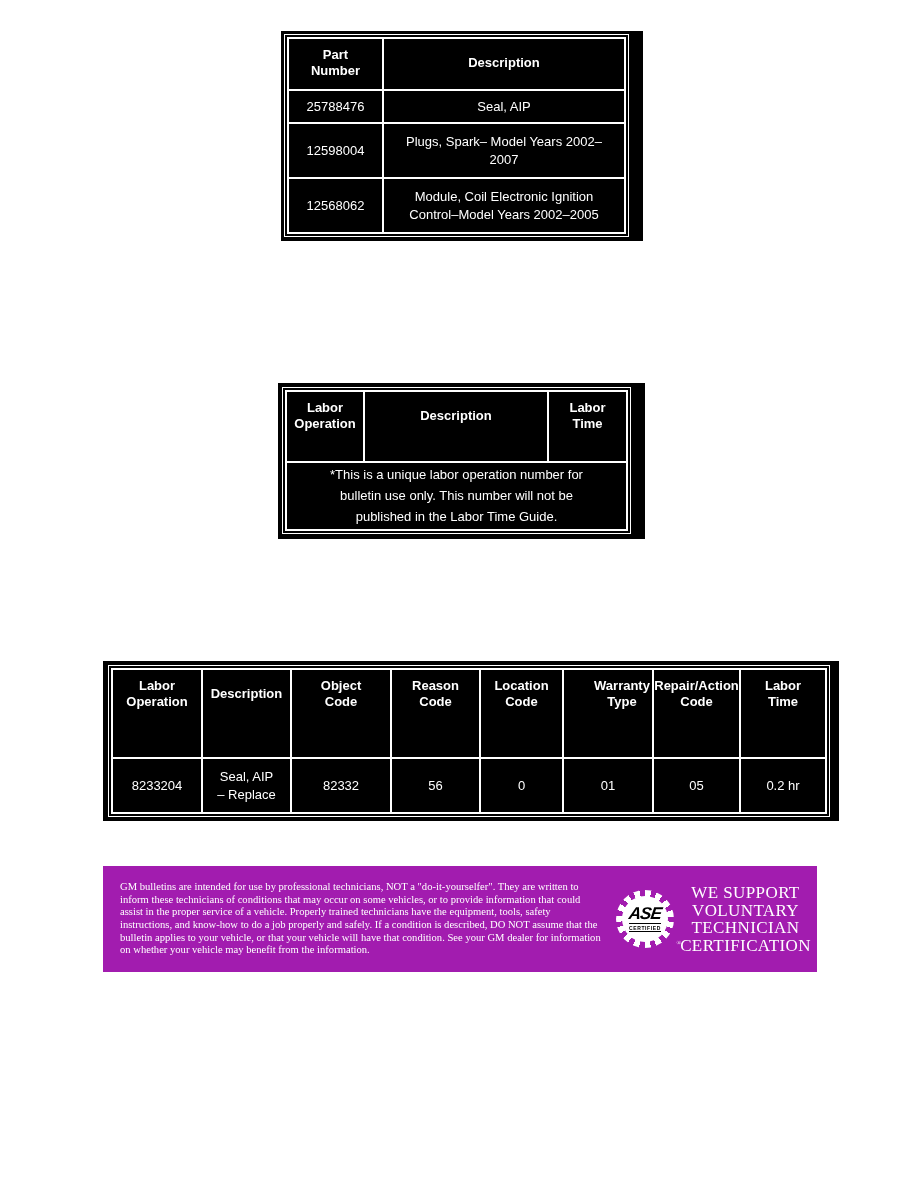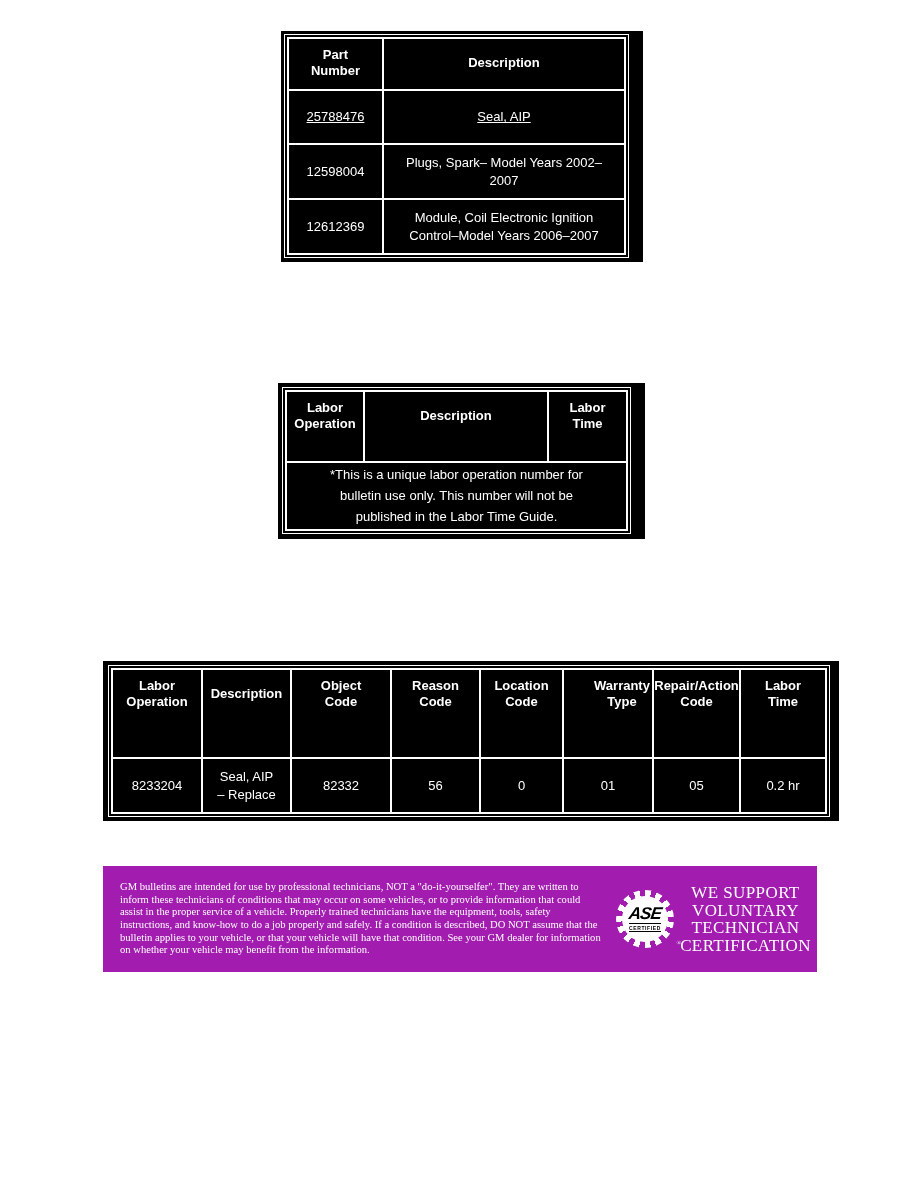--- a/index.html
+++ b/index.html
@@ -47,21 +47,21 @@
     line-height: 1.25;
   }
   td { line-height: 1.35; }
 
   
   .t1 { left: 281px; top: 31px; padding: 3px 14px 4px 3px; }
   .t1 table { width: 337px; }
   .t1 .c0 { width: 95px; }
   .t1 .c1 { width: 242px; }
   .t1 .hr th { height: 52px; }
-  .t1 .r0 td { height: 54px; text-decoration: underline; }
+  .t1 .r0 td { height: 33px; }
   .t1 .r1 td, .t1 .r2 td, .t1 .r3 td { height: 55px; }
 
   
   .t2 { left: 278px; top: 383px; padding: 4px 14px 5px 4px; }
   .t2 table { width: 341px; }
   .t2 .c0 { width: 78px; }
   .t2 .c1 { width: 184px; }
   .t2 .c2 { width: 79px; }
   .t2 .hr th { height: 71px; }
   .t2 .r0 td { height: 35px; }
@@ -169,24 +169,24 @@
         </tr>
         <tr class="r0">
           <td>25788476</td>
           <td>Seal, AIP</td>
         </tr>
         <tr class="r1">
           <td>12598004</td>
           <td>Plugs, Spark– Model Years 2002–
 2007</td>
         </tr>
-        <tr class="r3">
-          <td>12612369</td>
+        <tr class="r2">
+          <td>12568062</td>
           <td>Module, Coil Electronic Ignition
-Control–Model Years 2006–2007</td>
+Control–Model Years 2002–2005</td>
         </tr>
       </tbody>
         </table>
     </div>
   </div>
 
   <div class="scan t2">
     <div class="frame">
       <table class="blk">
         <tbody>

